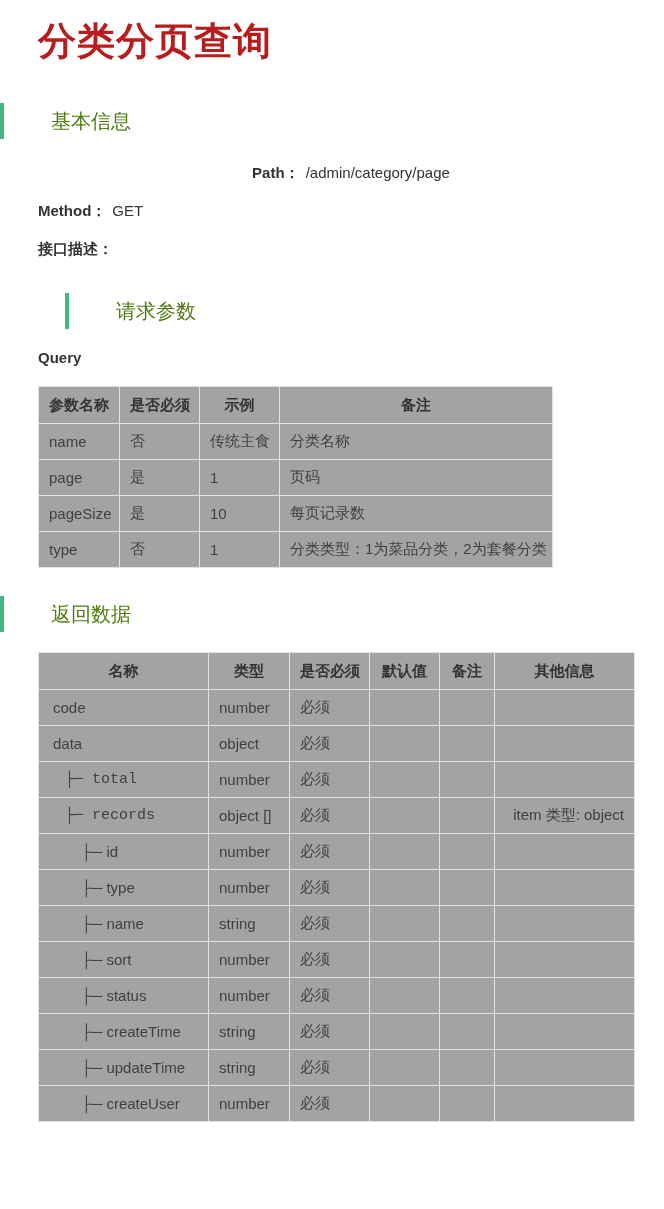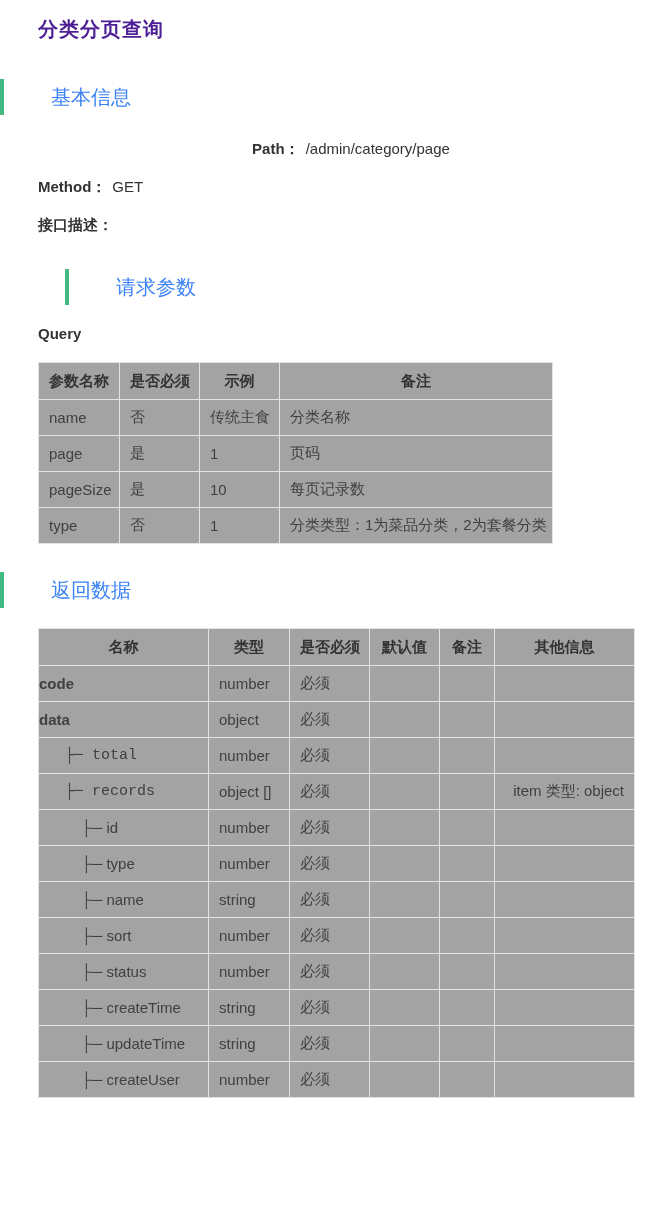--- a/index.html
+++ b/index.html
@@ -6,30 +6,30 @@
   html, body { background: #ffffff; }
   body {
     width: 664px;
     height: 1209px;
     font-family: "Liberation Sans", "DejaVu Sans", sans-serif;
     color: #333333;
     padding: 14px 0 0 38px;
     overflow: hidden;
   }
   .page-title {
-    font-size: 20px;
+    font-size: 38px;
     font-weight: 600;
-    color: #4c1d95;
+    color: #b91c1c;
     letter-spacing: 1px;
     margin: 2px 0 0 0;
   }
   .section-heading {
     font-size: 20px;
     font-weight: 400;
-    color: #3b82f6;
+    color: #4d7c0f;
     border-left: 4px solid #42b983;
     padding: 7px 0 7px 13px;
     margin-left: -38px;
     padding-left: 47px;
     line-height: 22px;
   }
   .sh1 { margin-top: 36px; }
   .sh2 { margin-top: 34px; margin-left: 27px; }
   .sh3 { margin-top: 28px; }
   .api-line {
@@ -65,21 +65,21 @@
   }
   th {
     font-weight: 700;
     text-align: center;
     color: #333333;
   }
   td { text-align: left; font-weight: 400; }
   .query-table td { height: 36px; }
   .response-table td { height: 36px; }
   td.center { text-align: right; }
-  td.indent-0 { padding-left: 0; font-weight: bold; }
+  td.indent-0 { padding-left: 14px; }
   td.indent-1 { padding-left: 26px; font-family: Liberation Mono, monospace; }
   td.indent-2 { padding-left: 42px; margin-left: 16px; }
 </style>
 </head>
 <body>
 
 <h1 class="page-title">分类分页查询</h1>
 
 <h2 class="section-heading sh1">基本信息</h2>
 

